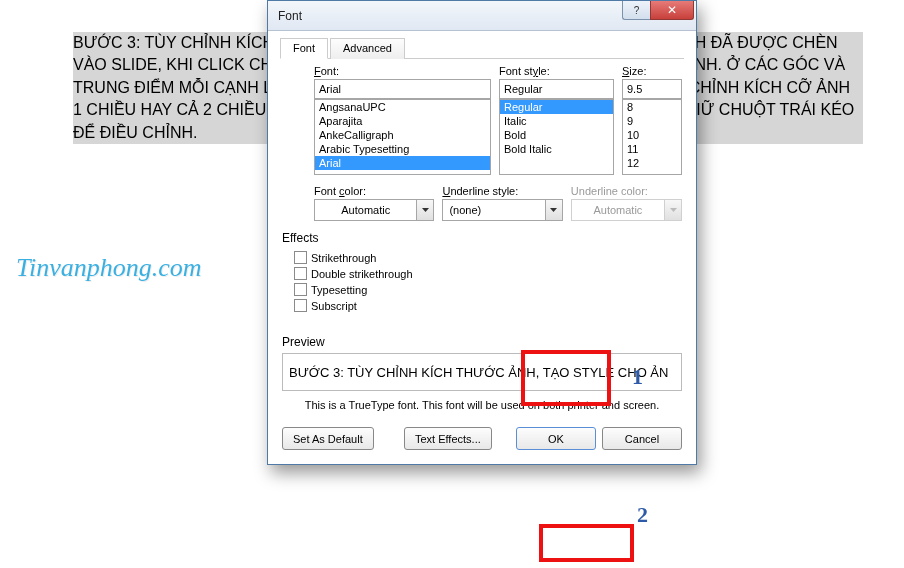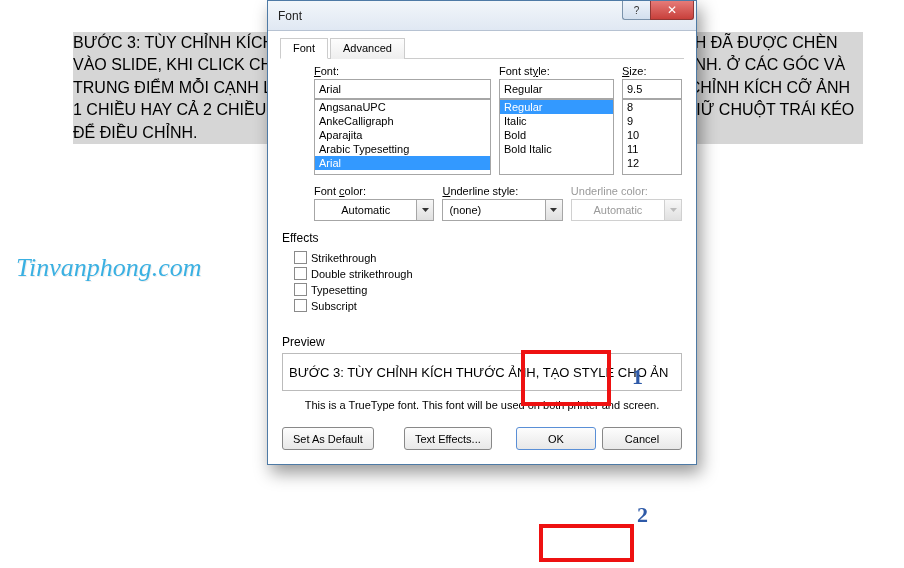--- a/index.html
+++ b/index.html
@@ -194,22 +194,22 @@
       <div class="tab active">Font</div>
       <div class="tab">Advanced</div>
     </div>
 
     <div class="row">
       <div class="col" style="flex:1.5;">
         <span class="lbl"><span class="ul">F</span>ont:</span>
         <input class="inputbox" value="Arial" style="">
         <div class="listbox" style="height:76px;">
           <div>AngsanaUPC</div>
+          <div>Aparajita</div>
           <div>AnkeCalligraph</div>
-          <div>Aparajita</div>
           <div>Arabic Typesetting</div>
           <div class="sel">Arial</div>
         </div>
       </div>
       <div class="col" style="width:115px;">
         <span class="lbl">Font st<span class="ul">y</span>le:</span>
         <input class="inputbox" value="Regular" style="">
         <div class="listbox" style="height:76px;">
           <div class="sel">Regular</div>
           <div>Italic</div>

